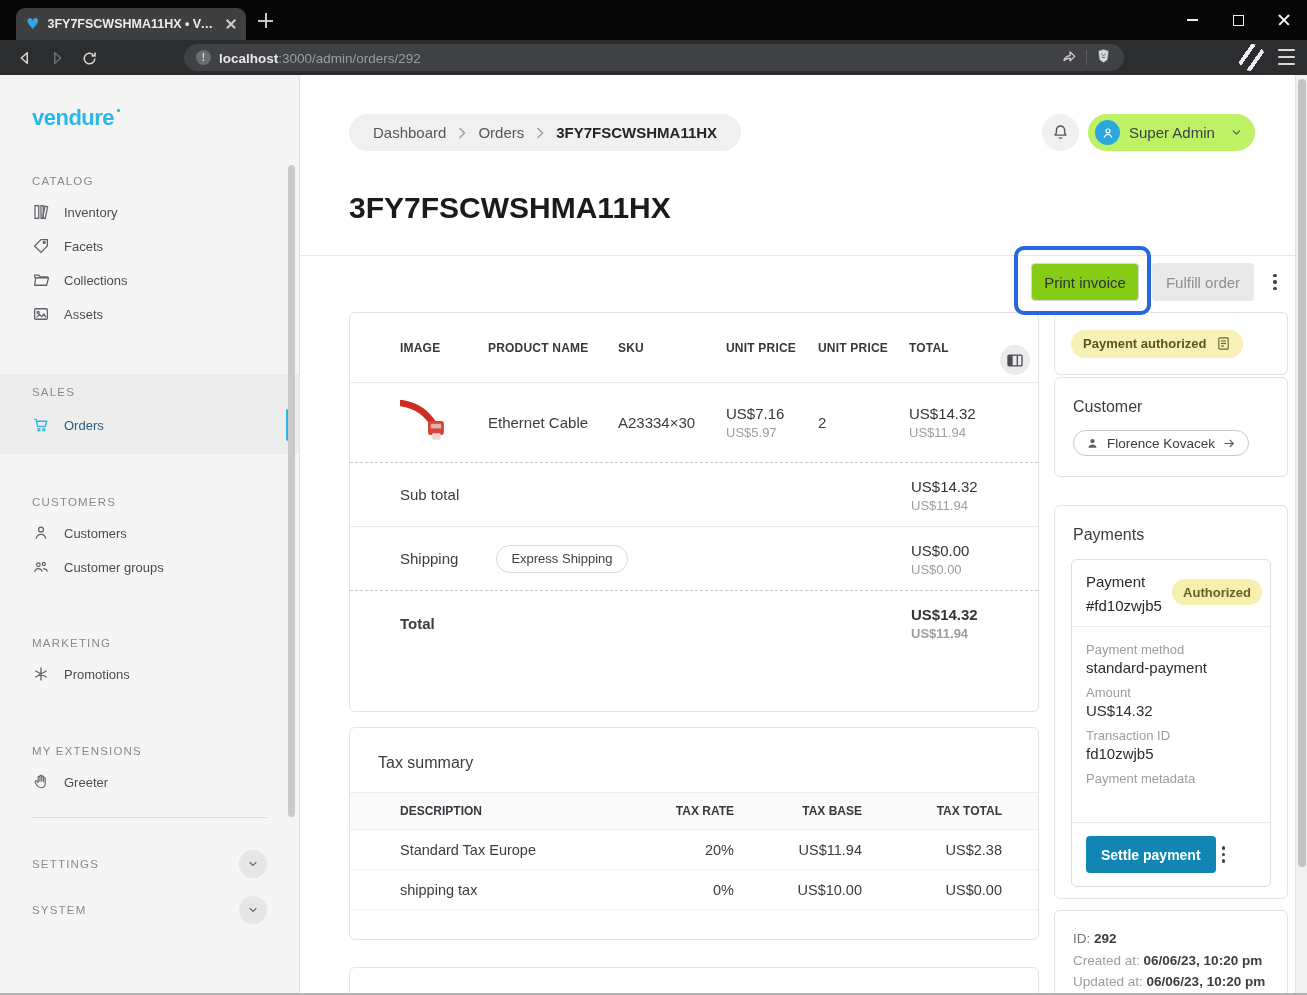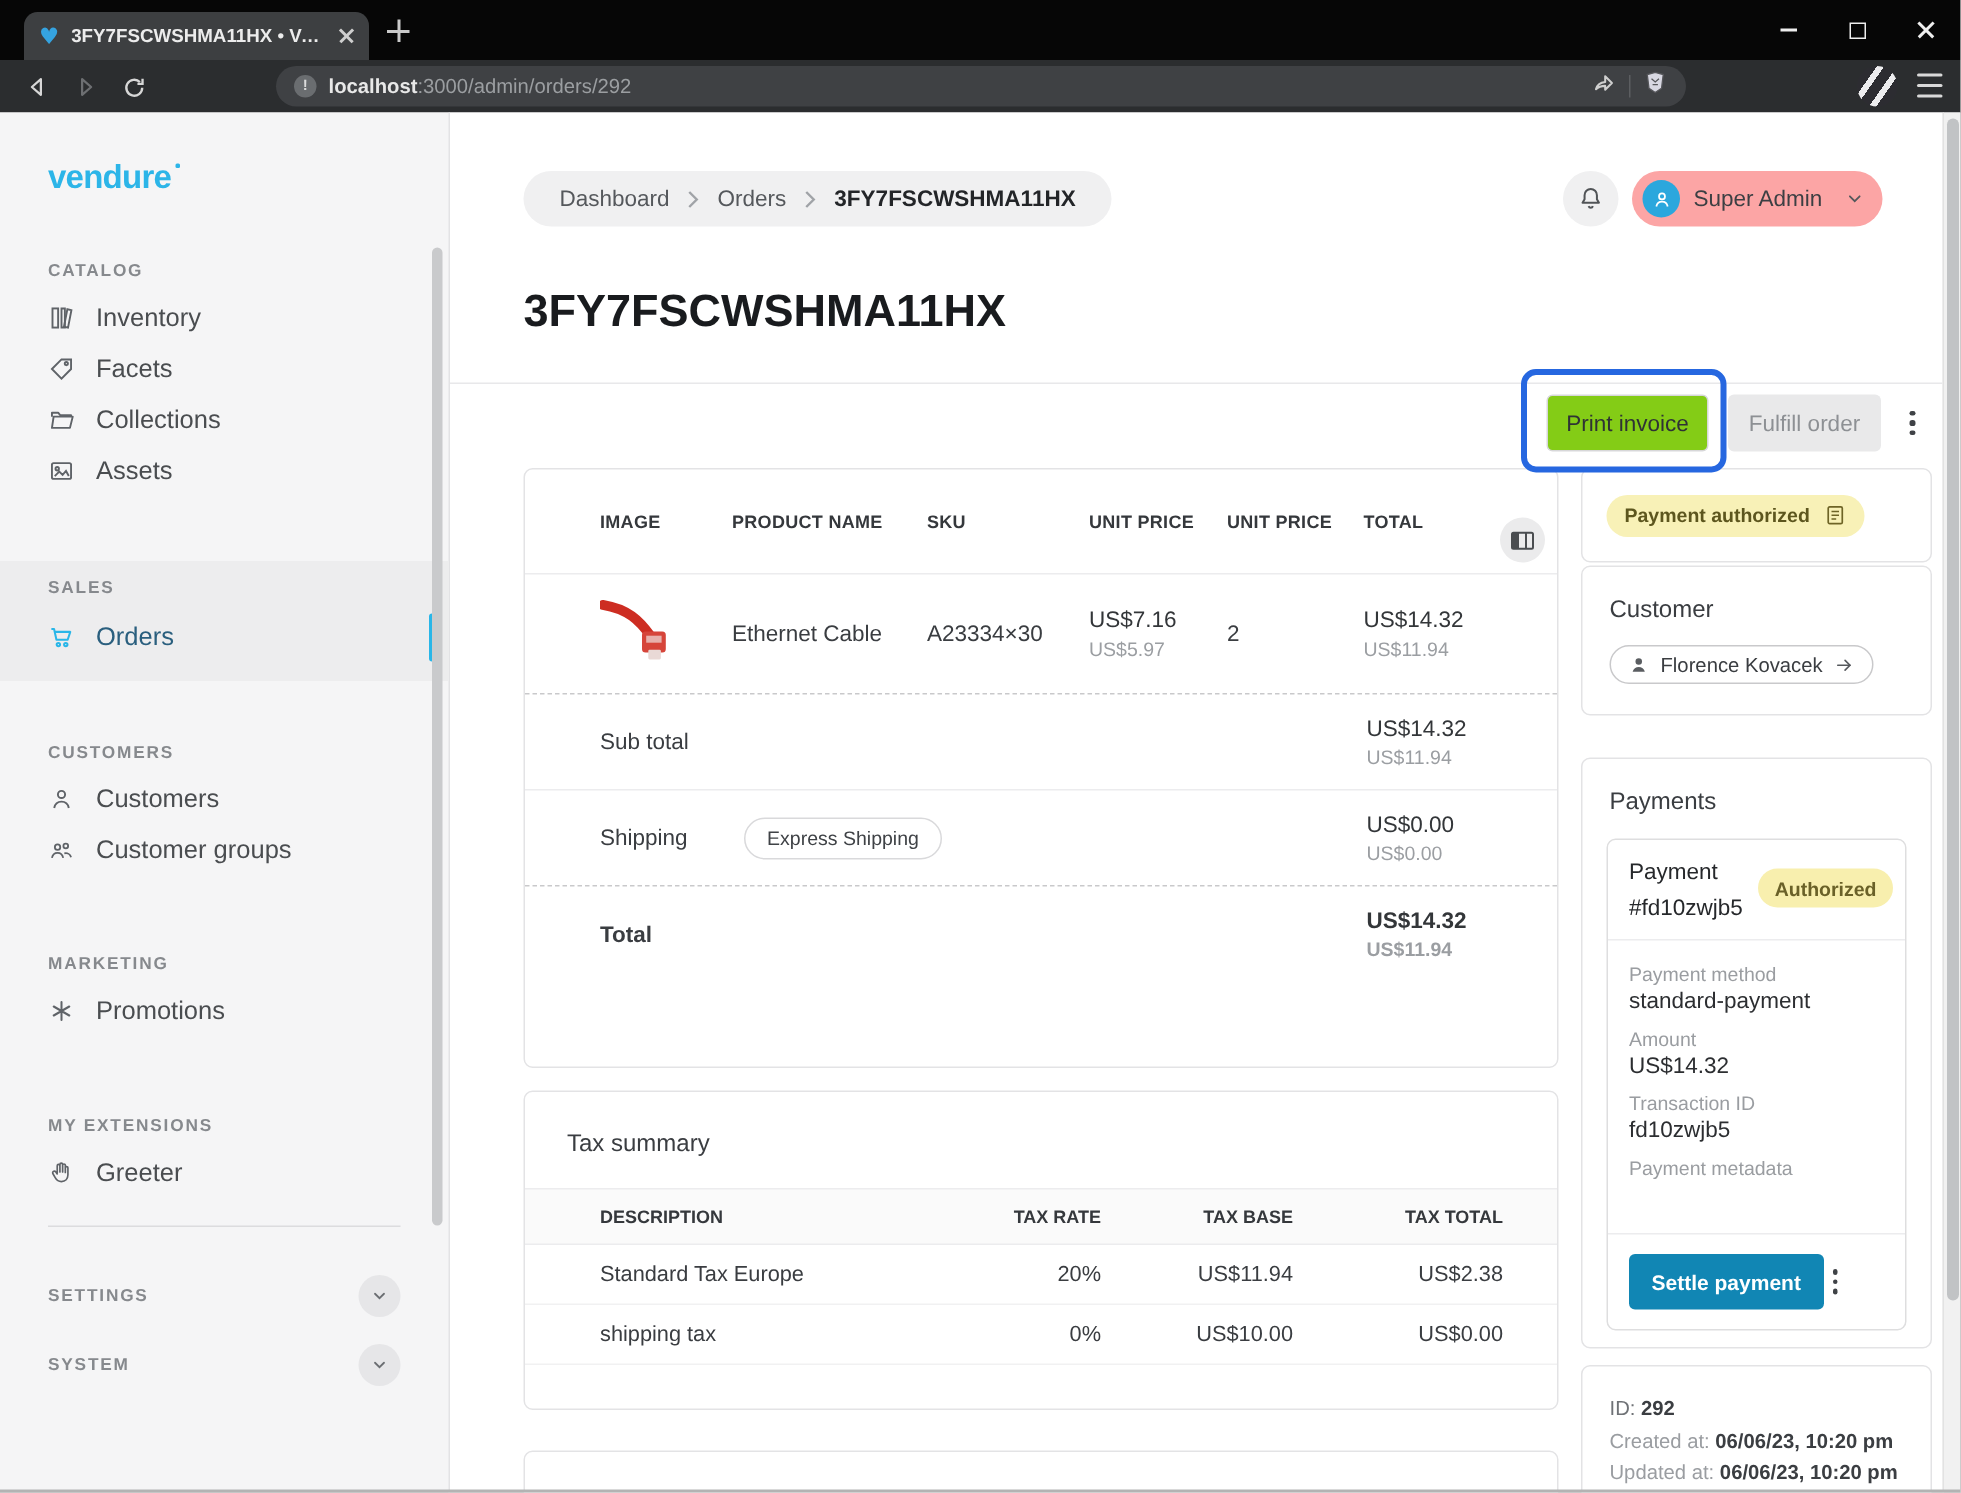--- a/index.html
+++ b/index.html
@@ -40,38 +40,38 @@
   
   .sidebar { position:absolute; left:0; top:75px; width:300px; height:920px; background:#f5f5f6; border-right:1px solid #e3e3e5; overflow:hidden; }
   .main { position:absolute; left:300px; top:75px; width:995px; height:920px; background:#fff; overflow:hidden; }
   .pagebar { position:absolute; left:1295px; top:75px; width:12px; height:920px; background:#f1f1f1; border-left:1px solid #e2e2e2; }
   .pagethumb { position:absolute; left:2px; top:4px; width:8px; height:788px; background:#c1c3c5; border-radius:4px; }
   .window-edge { position:absolute; left:0; bottom:0; width:100%; height:2px; background:#b3b3b3; }
 
   
   .side-logo { margin:30px 0 0 32px; font-size:22px; font-weight:700; letter-spacing:-0.5px; color:#2cb5e8; display:inline-block; position:relative; }
   .side-logo::after { content:''; position:absolute; right:-6px; top:4px; width:3px; height:3px; background:#2cb5e8; border-radius:1px; }
-  .nav-label { margin:0 0 8px 32px; font-size:11.5px; font-weight:700; letter-spacing:1.2px; color:#86898d; }
+  .nav-label { margin:0 0 8px 32px; font-size:11.5px; font-weight:400; letter-spacing:1.2px; color:#86898d; }
   .mt-cat { margin-top:44px; }
-  .nav-item { display:flex; align-items:center; gap:14px; height:34px; padding-left:32px; font-size:17px; color:#4a4d50; cursor:pointer; }
+  .nav-item { display:flex; align-items:center; gap:14px; height:34px; padding-left:32px; font-size:13px; color:#4a4d50; cursor:pointer; }
   .nav-item svg { flex:0 0 auto; }
   .active-wrap { margin-top:43px; background:#ededee; padding:12px 0 10px; position:relative; }
   .nav-item.active { height:38px; color:#2a5f7e; font-weight:500; position:relative; }
   .nav-item.active::after { content:''; position:absolute; right:9px; top:3px; bottom:3px; width:4px; background:#29b6e8; border-radius:2px; }
   .side-divider { margin:18px 32px 0; border-top:1px solid #dcdcde; }
   .collapse-row { margin:28px 32px 0; height:36px; display:flex; align-items:center; justify-content:space-between; }
   .collapse-row.sys { margin-top:10px; }
   .collapse-btn { width:28px; height:28px; border-radius:50%; background:#e6e6e8; display:flex; align-items:center; justify-content:center; }
   .side-scroll { position:absolute; right:4px; top:90px; width:7px; height:652px; background:#c9cacc; border-radius:4px; }
 
   
   .breadcrumb { position:absolute; left:49px; top:39px; height:37px; padding:0 24px; border-radius:19px; background:#f0f0f1; display:inline-flex; align-items:center; gap:12px; font-size:15px; color:#55585c; }
   .crumb-current { color:#232528; font-weight:700; }
   .bell-btn { position:absolute; left:742px; top:39px; width:37px; height:37px; border-radius:50%; background:#f0f0f1; display:flex; align-items:center; justify-content:center; }
-  .user-pill { position:absolute; left:788px; top:39px; width:167px; height:37px; border-radius:19px; background:#fca5a5; display:flex; align-items:center; gap:9px; padding:0 12px 0 7px; }
+  .user-pill { position:absolute; left:788px; top:39px; width:167px; height:37px; border-radius:19px; background:#bef264; display:flex; align-items:center; gap:9px; padding:0 12px 0 7px; }
   .user-avatar { width:25px; height:25px; border-radius:50%; background:#2ba7dd; display:flex; align-items:center; justify-content:center; }
   .user-name { font-size:15px; color:#3c3f43; flex:1; }
   .page-title { position:absolute; left:49px; top:116px; font-size:30px; font-weight:700; color:#191b1e; }
   .header-divider { position:absolute; left:0; top:180px; width:100%; border-top:1px solid #e8e8ea; }
 
   .btn { display:flex; align-items:center; justify-content:center; border-radius:4px; font-size:15px; cursor:pointer; }
   .btn-print { position:absolute; left:731px; top:188px; width:108px; height:38px; background:#84cc16; border:1px solid #d7d7d9; color:#2f3235; z-index:7; }
   .annotation { position:absolute; left:714px; top:171px; width:137px; height:69px; border:4px solid #2667e0; border-radius:10px; z-index:6; pointer-events:none; }
   .btn-fulfill { position:absolute; left:852px; top:188px; width:102px; height:38px; background:#e9e9ea; color:#8d9094; }
   .kebab { display:flex; flex-direction:column; align-items:center; gap:3px; }

